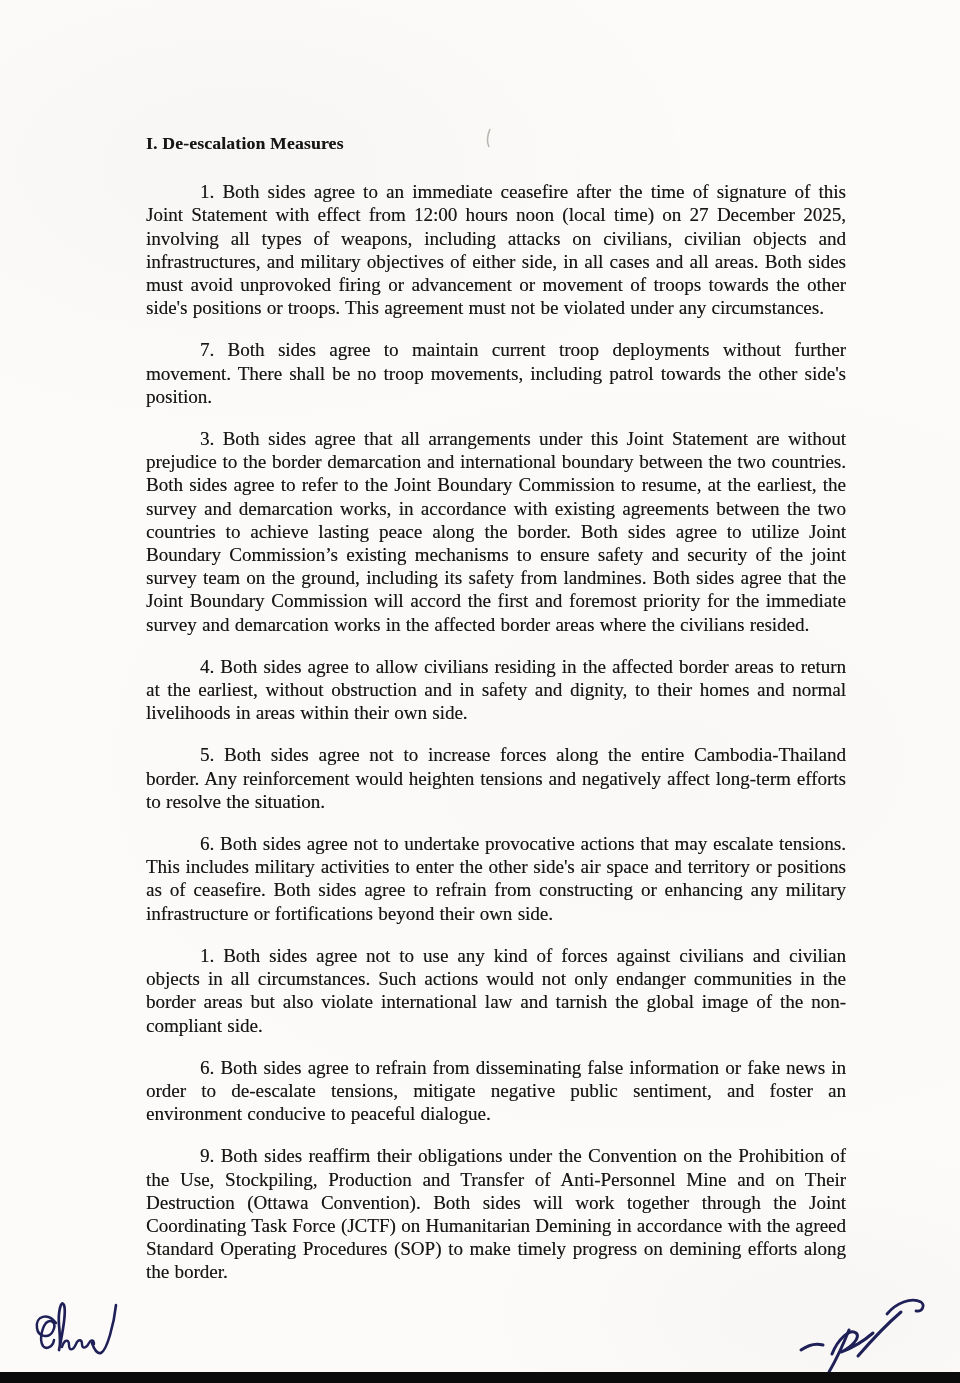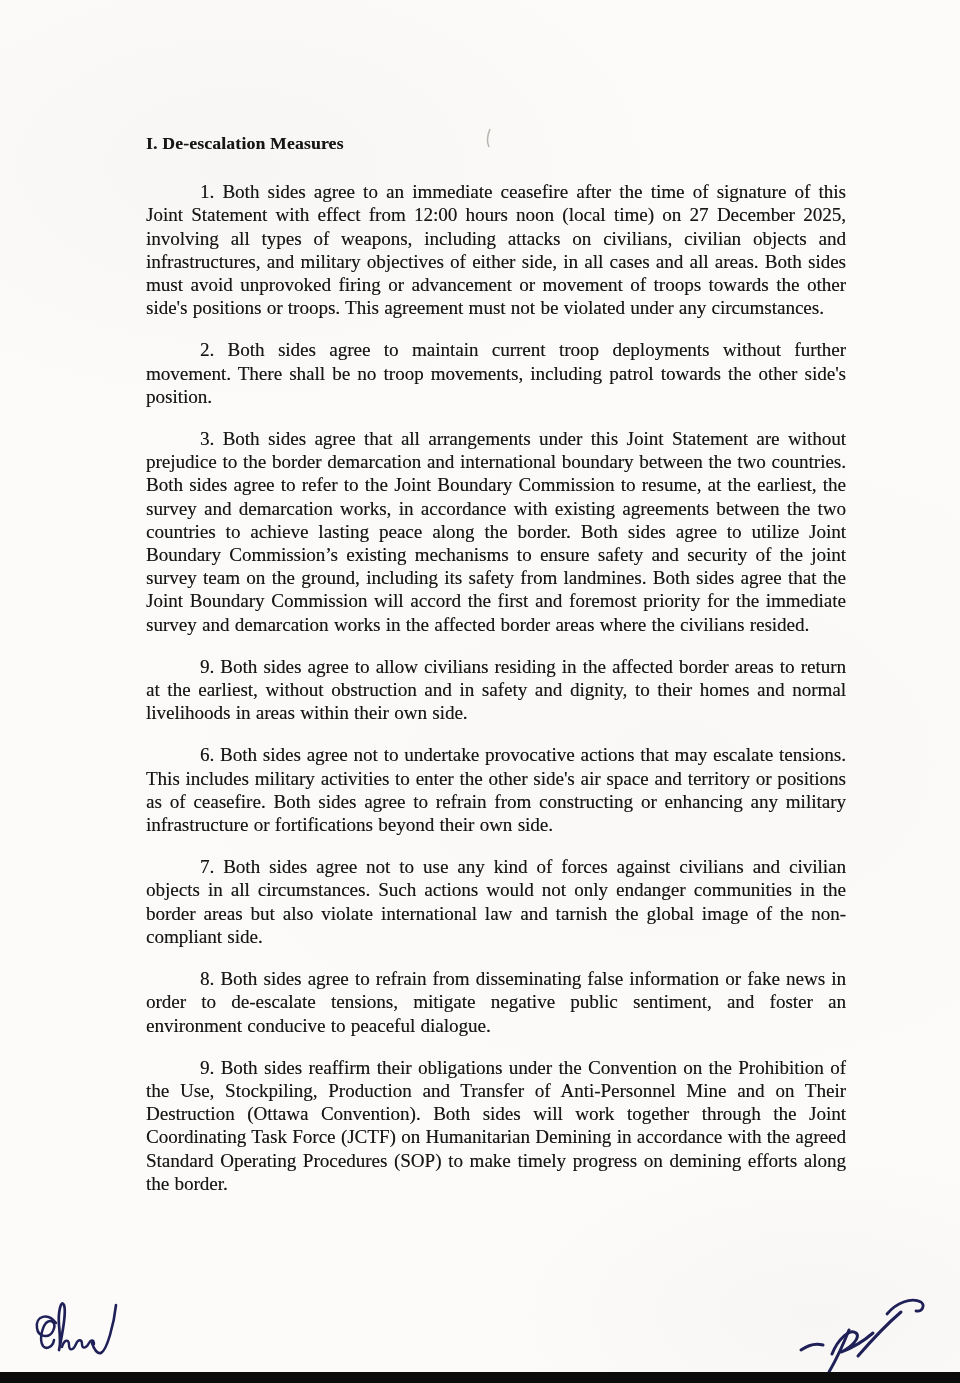--- a/index.html
+++ b/index.html
@@ -63,26 +63,27 @@
   <span class="stray-mark">
     <svg viewBox="0 0 14 22">
       <path d="M8,2 C5.5,8 4.5,15 7,20" fill="none" stroke-width="1.6" stroke="#b9b7b2"></path>
     </svg>
   </span>
 
   <div class="content" style="color: rgb(22, 22, 22);">
     <h1 class="heading">I. De-escalation Measures</h1>
     <div class="doc-body">
       <p>1. Both sides agree to an immediate ceasefire after the time of signature of this Joint Statement with effect from 12:00 hours noon (local time) on 27 December 2025, involving all types of weapons, including attacks on civilians, civilian objects and infrastructures, and military objectives of either side, in all cases and all areas. Both sides must avoid unprovoked firing or advancement or movement of troops towards the other side's positions or troops. This agreement must not be violated under any circumstances.</p>
-      <p>2. Both sides agree to maintain current troop deployments without further movement. There shall be no troop movements, including patrol towards the other side's position.</p>
+      <p>7. Both sides agree to maintain current troop deployments without further movement. There shall be no troop movements, including patrol towards the other side's position.</p>
       <p>3. Both sides agree that all arrangements under this Joint Statement are without prejudice to the border demarcation and international boundary between the two countries. Both sides agree to refer to the Joint Boundary Commission to resume, at the earliest, the survey and demarcation works, in accordance with existing agreements between the two countries to achieve lasting peace along the border. Both sides agree to utilize Joint Boundary Commission’s existing mechanisms to ensure safety and security of the joint survey team on the ground, including its safety from landmines. Both sides agree that the Joint Boundary Commission will accord the first and foremost priority for the immediate survey and demarcation works in the affected border areas where the civilians resided.</p>
-      <p>9. Both sides agree to allow civilians residing in the affected border areas to return at the earliest, without obstruction and in safety and dignity, to their homes and normal livelihoods in areas within their own side.</p>
+      <p>4. Both sides agree to allow civilians residing in the affected border areas to return at the earliest, without obstruction and in safety and dignity, to their homes and normal livelihoods in areas within their own side.</p>
+      <p>5. Both sides agree not to increase forces along the entire Cambodia-Thailand border. Any reinforcement would heighten tensions and negatively affect long-term efforts to resolve the situation.</p>
       <p>6. Both sides agree not to undertake provocative actions that may escalate tensions. This includes military activities to enter the other side's air space and territory or positions as of ceasefire. Both sides agree to refrain from constructing or enhancing any military infrastructure or fortifications beyond their own side.</p>
-      <p>7. Both sides agree not to use any kind of forces against civilians and civilian objects in all circumstances. Such actions would not only endanger communities in the border areas but also violate international law and tarnish the global image of the non-compliant side.</p>
-      <p>8. Both sides agree to refrain from disseminating false information or fake news in order to de-escalate tensions, mitigate negative public sentiment, and foster an environment conducive to peaceful dialogue.</p>
+      <p>1. Both sides agree not to use any kind of forces against civilians and civilian objects in all circumstances. Such actions would not only endanger communities in the border areas but also violate international law and tarnish the global image of the non-compliant side.</p>
+      <p>6. Both sides agree to refrain from disseminating false information or fake news in order to de-escalate tensions, mitigate negative public sentiment, and foster an environment conducive to peaceful dialogue.</p>
       <p>9. Both sides reaffirm their obligations under the Convention on the Prohibition of the Use, Stockpiling, Production and Transfer of Anti-Personnel Mine and on Their Destruction (Ottawa Convention). Both sides will work together through the Joint Coordinating Task Force (JCTF) on Humanitarian Demining in accordance with the agreed Standard Operating Procedures (SOP) to make timely progress on demining efforts along the border.</p>
     </div>
   </div>
 
   <div class="sig sig-left">
     <svg viewBox="0 0 118 80">
       <path d="M30,34 C22,23 9,27 11,39 C12,48 23,50 27,42 C31,34 25,29 20,34 C16,39 13,51 17,57 C20,61 27,58 28,51" stroke-width="2.5" stroke="#1f2058"></path>
       <path d="M34,57 C36,44 41,24 38,16 C35,10 32,23 33,36 C34,47 35,55 33,61" stroke-width="2.7" stroke="#1f2058"></path>
       <path d="M36,58 c2,-7 7,-9 7,-2 c0,6 4,6 7,-1 c2,-5 6,-5 6,0 c0,5 4,5 7,-1 c2,-4 5,-3 5,1" stroke-width="2.4" stroke="#1f2058"></path>
       <path d="M66,54 c2,6 5,11 9,10 c6,-3 13,-29 15,-48" stroke-width="2.6" stroke="#1f2058"></path>

